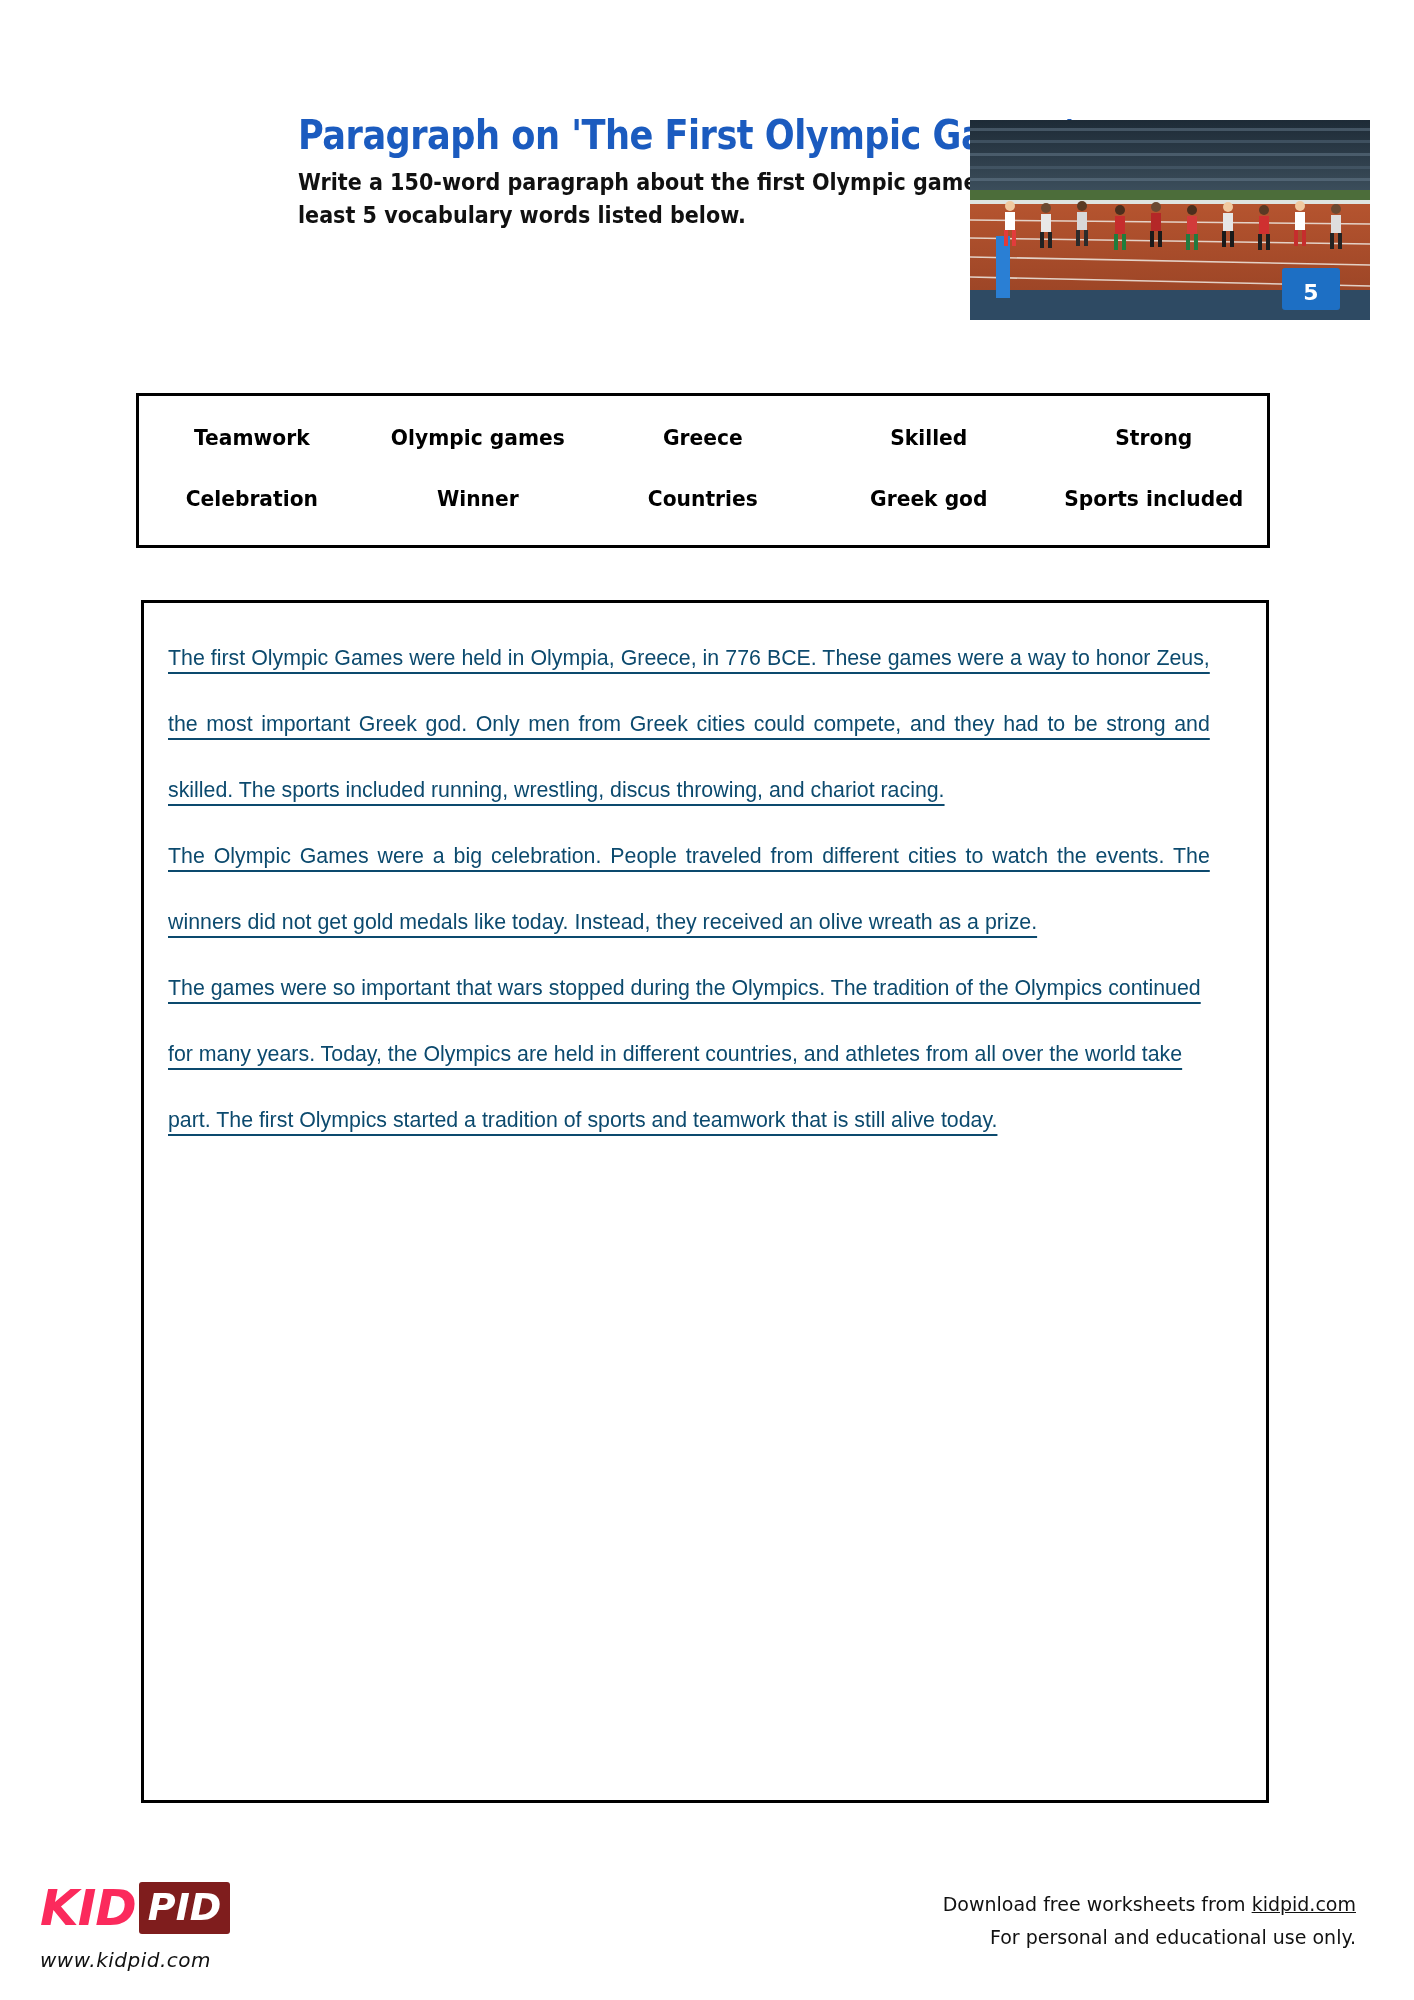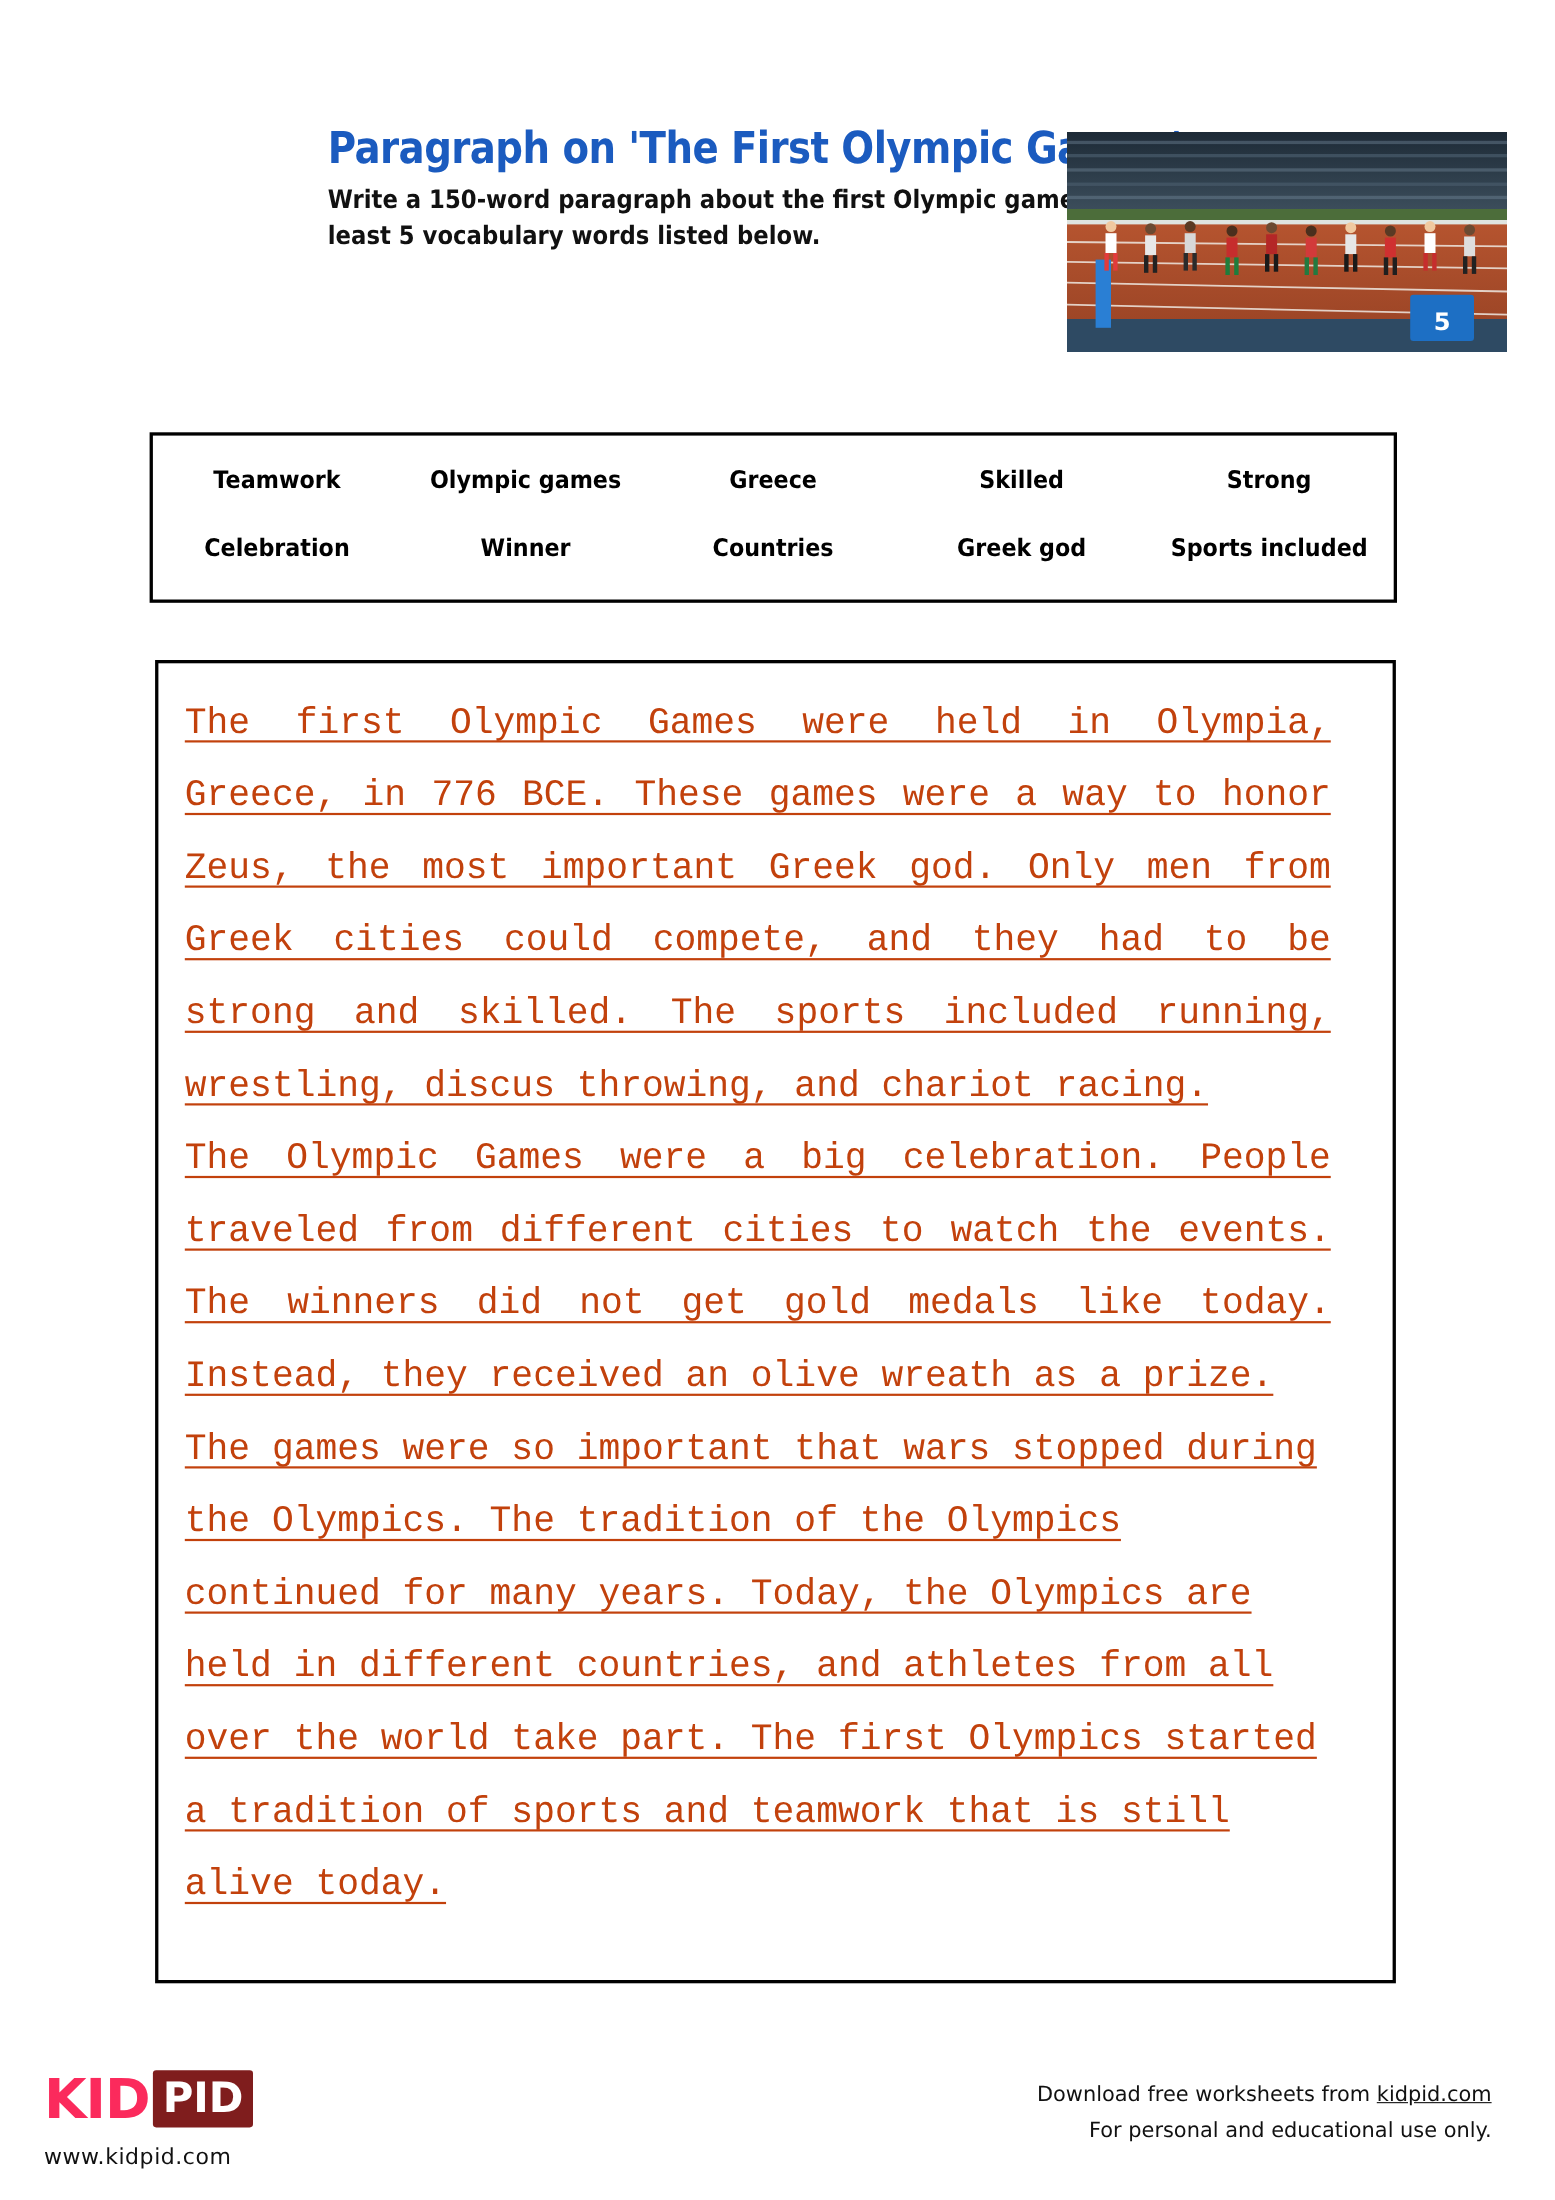--- a/index.html
+++ b/index.html
@@ -111,25 +111,25 @@
     left: 141px;
     top: 600px;
     width: 1128px;
     height: 1203px;
     border: 3px solid #000000;
     box-sizing: border-box;
     background: #ffffff;
     padding: 22px 24px 0 24px;
   }
   .answer-body {
-    font-family: Liberation Mono, monospace;
+    font-family: Liberation Sans, sans-serif;
     font-weight: 400;
-    font-size: 34px;
+    font-size: 22px;
     line-height: 66px;
-    color: #c2410c;
+    color: #0c4a6e;
   }
   .answer-para {
     margin: 0;
     text-align: justify;
     text-justify: inter-word;
     transform: scaleX(0.97);
     transform-origin: left top;
   }
   .answer-para span.u {
     text-decoration: underline;
@@ -146,20 +146,21 @@
     left: 0;
     top: 1880px;
     width: 1414px;
     height: 120px;
   }
   .logo-wrap {
     position: absolute;
     left: 40px;
     top: 0px;
     width: 260px;
+    font-style: italic;
   }
   .logo-mark {
     display: flex;
     flex-direction: row;
     align-items: center;
     height: 56px;
   }
   .logo-kid {
     font-family: "DejaVu Sans", sans-serif;
     font-weight: bold;

